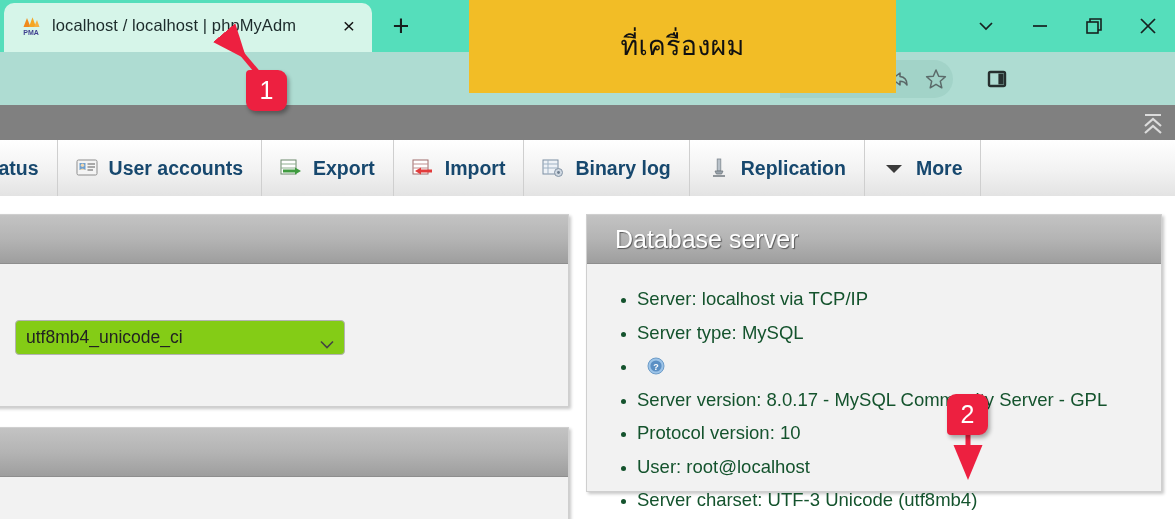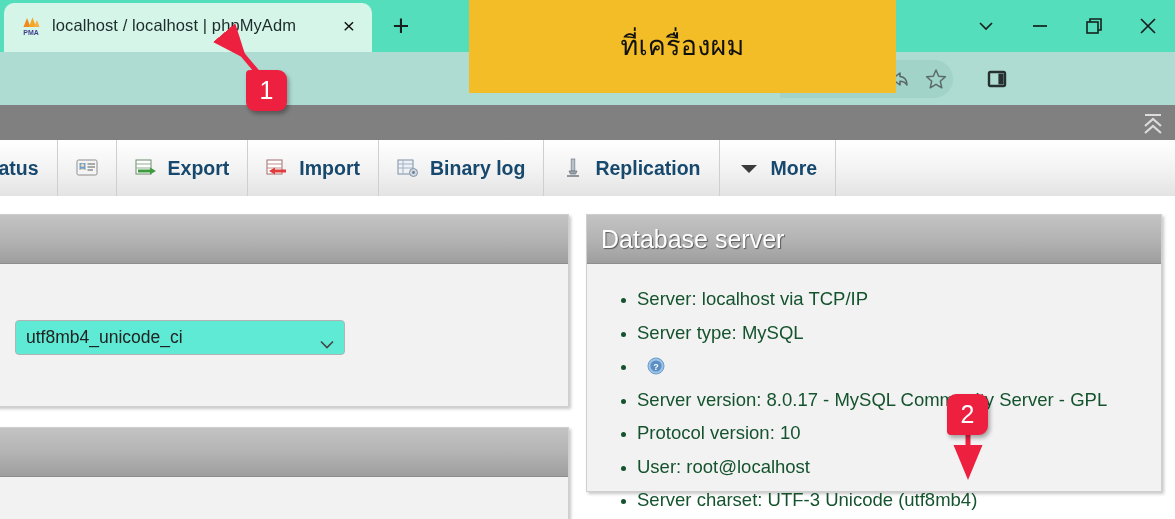--- a/index.html
+++ b/index.html
@@ -233,40 +233,40 @@
     border: 1px solid #cfcfcf;
     box-shadow: 2px 2px 3px rgba(0,0,0,0.22);
     box-sizing: border-box;
   }
   .panel-head {
     height: 48px;
     background: linear-gradient(#c3c3c3 0%, #b4b4b4 50%, #9e9e9e 100%);
     border-bottom: 1px solid #8e8e8e;
     display: flex;
     align-items: center;
-    padding-left: 14px;
+    padding-left: 28px;
   }
   .panel-title {
     font-size: 25px;
     color: #ffffff;
     text-shadow: 1px 1px 1px rgba(60,60,60,0.75);
     font-weight: normal;
   }
   .panel-body { padding: 14px 16px; }
 
   
   #panel-collation {
     left: -13px; top: 18px;
     width: 582px; height: 193px;
   }
   .collation-select {
     margin-top: 42px;
     margin-left: 11px;
     width: 330px; height: 35px;
-    background: #5eead4;
+    background: #84cc16;
     border: 1px solid #b3b3b3;
     border-radius: 4px;
     display: flex;
     align-items: center;
     padding: 0 10px;
     box-sizing: border-box;
     font-size: 17.5px;
     color: #222;
     justify-content: space-between;
   }
@@ -444,20 +444,21 @@
         <svg width="22" height="20" viewBox="0 0 22 20">
           <rect x="1" y="2" width="20" height="15" rx="1.5" fill="#f4f4f4" stroke="#8d8d8d"></rect>
           <rect x="3.5" y="5" width="6" height="7" fill="#6d9fd0"></rect>
           <circle cx="6.5" cy="7.3" r="1.7" fill="#f0d7b0"></circle>
           <path d="M3.6 12 q2.9 -3 5.8 0 Z" fill="#f0d7b0"></path>
           <line x1="11.5" y1="6" x2="19" y2="6" stroke="#7f7f7f" stroke-width="1.3"></line>
           <line x1="11.5" y1="9" x2="19" y2="9" stroke="#7f7f7f" stroke-width="1.3"></line>
           <line x1="11.5" y1="12" x2="17" y2="12" stroke="#7f7f7f" stroke-width="1.3"></line>
         </svg>
       </span>
+      <span>User accounts</span>
     </div>
 
     <div class="navtab">
       <span class="nav-ico">
         <svg width="22" height="20" viewBox="0 0 22 20">
           <rect x="1" y="2" width="15" height="14" fill="#fff" stroke="#6d8a6d"></rect>
           <line x1="1" y1="6" x2="16" y2="6" stroke="#8fae8f"></line>
           <line x1="1" y1="10" x2="16" y2="10" stroke="#8fae8f"></line>
           <rect x="3" y="11.5" width="12" height="3" fill="#3f9b3f"></rect>
           <polygon points="15,9.5 21,13 15,16.5" fill="#3f9b3f"></polygon>

